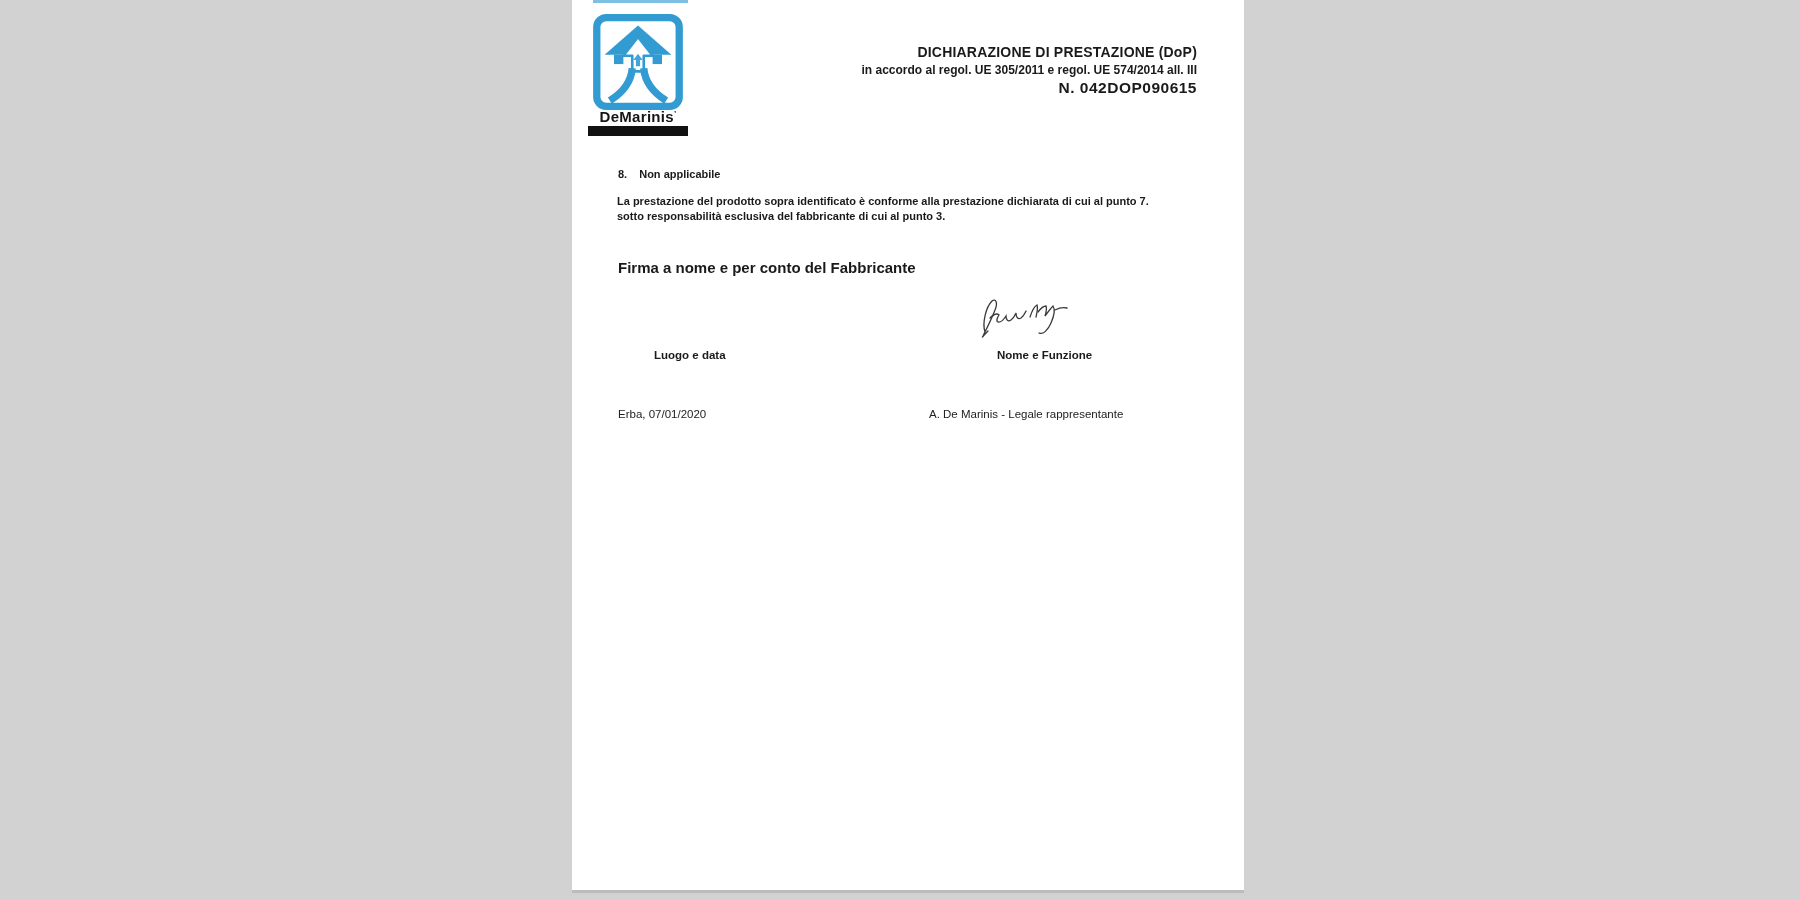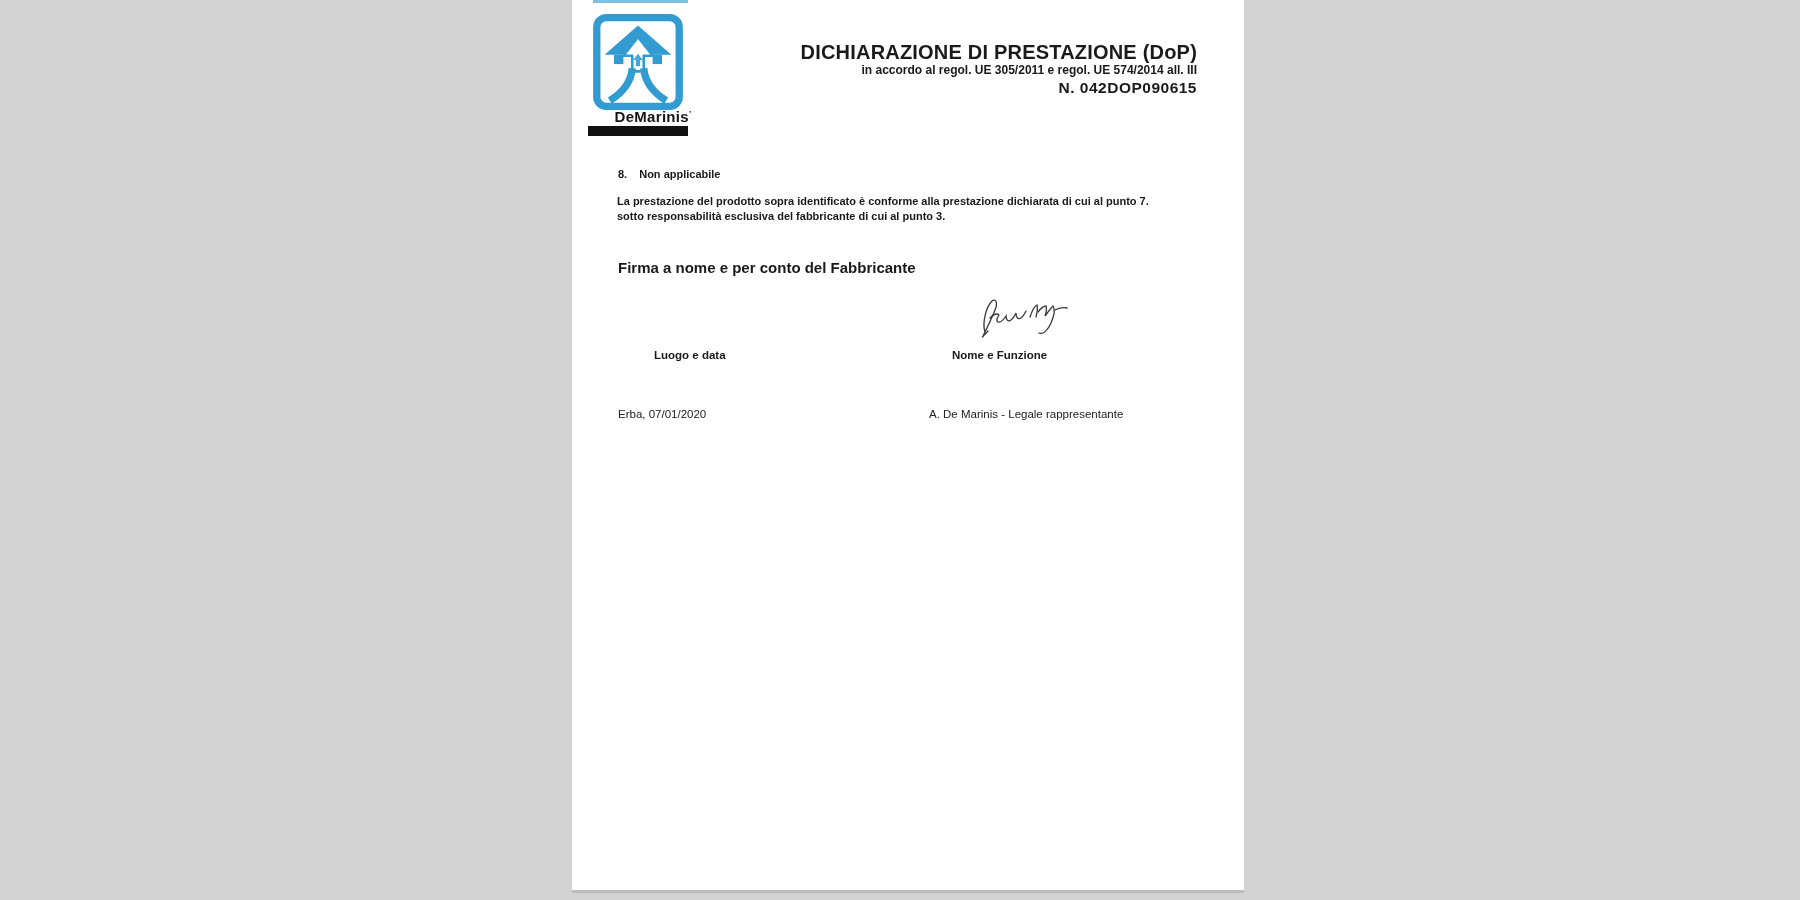--- a/index.html
+++ b/index.html
@@ -24,42 +24,42 @@
     left:572px;top:0;width:672px;height:893px;
     background:var(--paper);
     border-bottom:3px solid #bcbcbc;
   }
   
   .logo-strip{left:593px;top:0;width:95px;height:3px;background:#66b5de;opacity:.85;}
   
   .logo{left:588px;top:13px;width:100px;height:126px;}
   .logo-svg{position:absolute;left:5px;top:1px;color:var(--logo-blue);}
   .logo-word{
-    position:absolute;left:15px;top:93px;width:100%;
+    position:absolute;left:0;top:93px;width:100%;
     text-align:center;font-size:15px;font-weight:700;letter-spacing:.3px;
     color:#161616;white-space:nowrap;line-height:16px;
   }
   .logo-word sup{font-size:8px;font-weight:700;}
   .logo-bar{position:absolute;left:0;top:113px;width:100%;height:10px;background:var(--bar-black);}
   
   .hdr{right:603px;top:42px;text-align:right;white-space:nowrap;}
-  .hdr-title{font-size:20px;font-weight:700;line-height:21px;letter-spacing:.2px;}
+  .hdr-title{font-size:14px;font-weight:700;line-height:21px;letter-spacing:.2px;}
   .hdr-sub{font-size:12px;font-weight:700;line-height:15px;}
   .hdr-num{font-size:15.5px;font-weight:700;line-height:19px;letter-spacing:.5px;}
   
   .item8{left:618px;top:168px;font-size:11px;font-weight:700;white-space:nowrap;}
   .item8 .num{display:inline-block;margin-right:12px;}
   .para{left:617px;top:194px;font-size:11px;font-weight:700;line-height:15.2px;}
   .para div{white-space:nowrap;}
   .firma{left:618px;top:259px;font-size:15px;font-weight:700;white-space:nowrap;}
   .sig{left:977px;top:292px;}
   .f-label{font-size:11.5px;font-weight:700;white-space:nowrap;}
   .f-value{font-size:11.5px;font-weight:400;white-space:nowrap;color:#222;margin-top:31px;}
   .luogo-label{left:618px;top:349px;padding-left:36px;}
-  .nome-label{left:952px;top:349px;}
+  .nome-label{left:997px;top:349px;}
   .luogo-value{left:618px;top:377px;}
   .nome-value{left:929px;top:377px;}
 </style>
 </head>
 <body>
 
 <div class="abs page"></div>
 
 <div class="abs logo-strip"></div>
 

